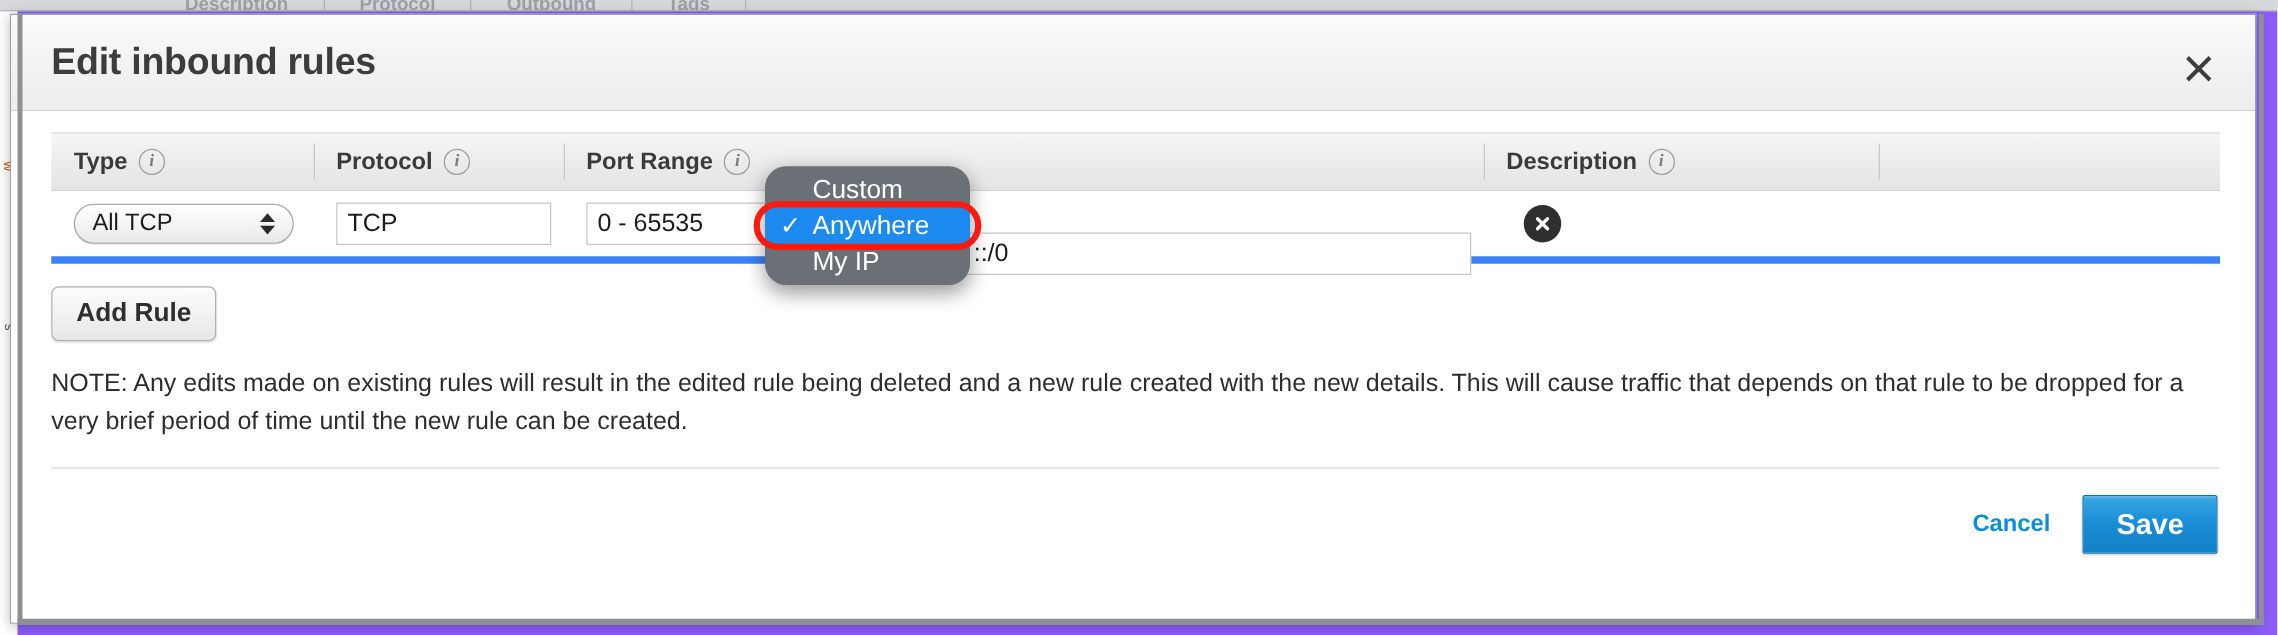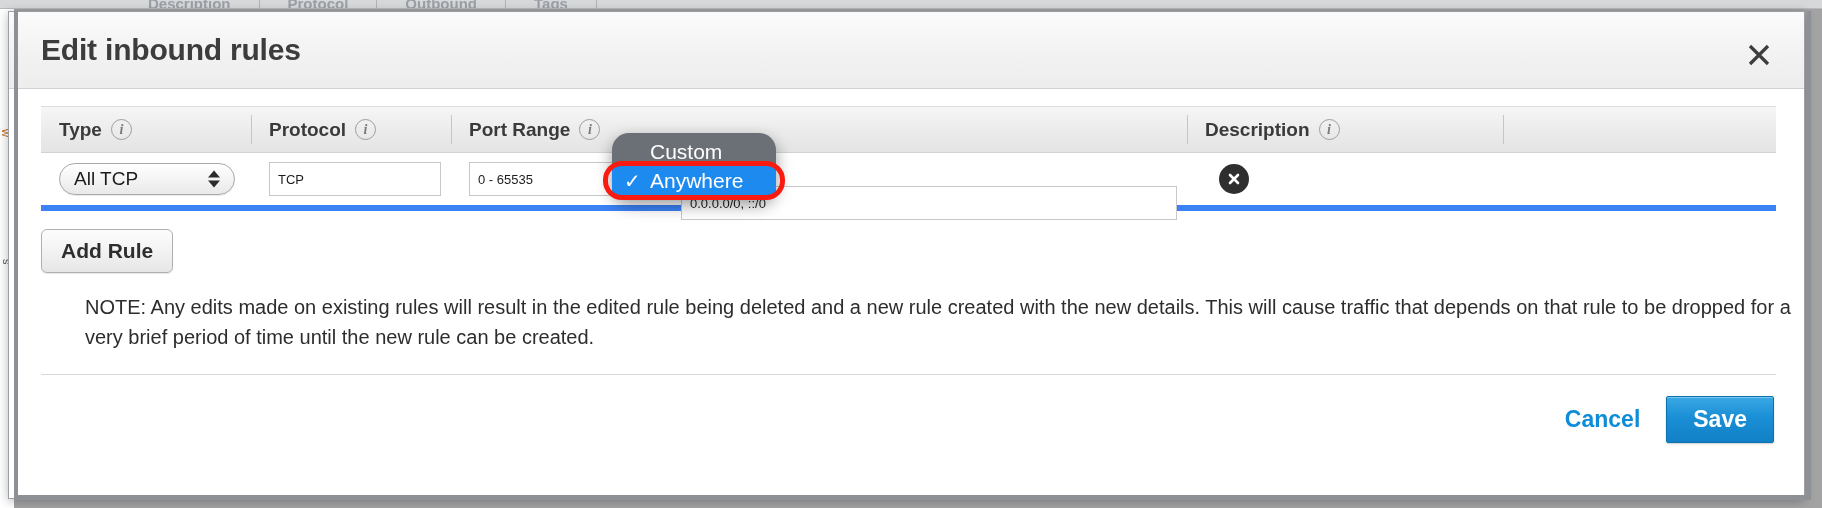--- a/index.html
+++ b/index.html
@@ -9,21 +9,21 @@
     overflow: hidden;
     font-family: "Liberation Sans", sans-serif;
     background: #ffffff;
   }
 
   
   #page-root {
     position: relative;
     width: 1822px;
     height: 508px;
-    background: #a3a3a3;
+    background: #8b5cf6;
   }
 
   
   .bg-tabstrip {
     position: absolute;
     left: 0; top: 0;
     width: 1822px; height: 9px;
     background: #d6d8da;
     border-bottom: 1px solid #b8babd;
     display: flex;
@@ -232,21 +232,21 @@
     border-left: 6px solid transparent;
     border-right: 6px solid transparent;
     border-top: 7px solid #2b2b2b;
   }
 
   .text-input {
     width: 172px;
     height: 34px;
     border: 1px solid #c8c8c8;
     background: #ffffff;
-    font-size: 13px;
+    font-size: 20px;
     font-family: "Liberation Sans", sans-serif;
     color: #1c1c1c;
     padding: 0 8px;
     outline: none;
   }
   .text-input.port { width: 186px; }
   .text-input.source { width: 496px; }
   .text-input.desc { width: 296px; }
   .text-input::placeholder { color: #8a8a8a; }
 
@@ -282,42 +282,41 @@
   }
 
   .note {
     position: absolute;
     left: 32px;
     top: 203px;
     width: 1720px;
     font-size: 20px;
     line-height: 30px;
     color: #2d2d2d;
-    margin-left: 44px;
   }
 
   .footer-divider {
     position: absolute;
     left: 32px;
     top: 285px;
     width: 1735px;
     height: 1px;
     background: #d8d8d8;
   }
 
   .footer {
     position: absolute;
     right: 30px;
     top: 307px;
     display: flex;
     align-items: center;
     gap: 26px;
   }
   .cancel-link {
-    font-size: 23px;
+    font-size: 19px;
     font-weight: bold;
     color: #0d8cd9;
     cursor: pointer;
     text-decoration: none;
     margin-left: 24px;
   }
   .save-btn {
     height: 47px;
     padding: 0 26px;
     border: 1px solid #0b72b0;
@@ -491,15 +490,18 @@
 
   <div class="dropdown-popup">
     <div class="dd-item">
       <span>Custom</span>
     </div>
     <div class="dd-item selected">
       <span class="dd-check">✓</span>
       <span>Anywhere</span>
       <span class="dd-highlight-ring"></span>
     </div>
+    <div class="dd-item">
+      <span>My IP</span>
+    </div>
   </div>
 
 </div>
 
 </body></html>

